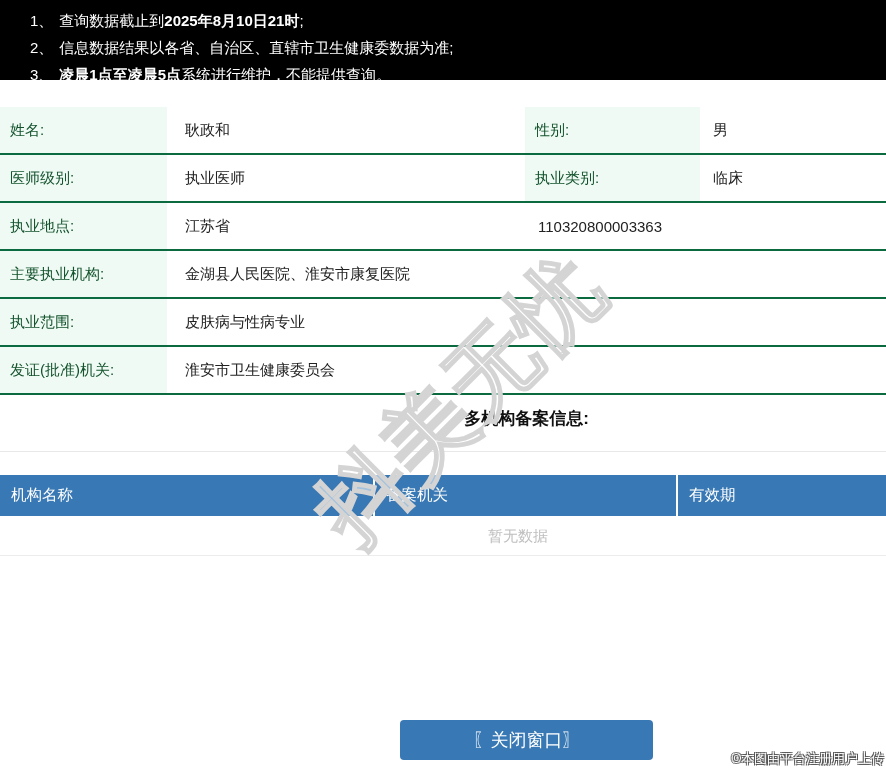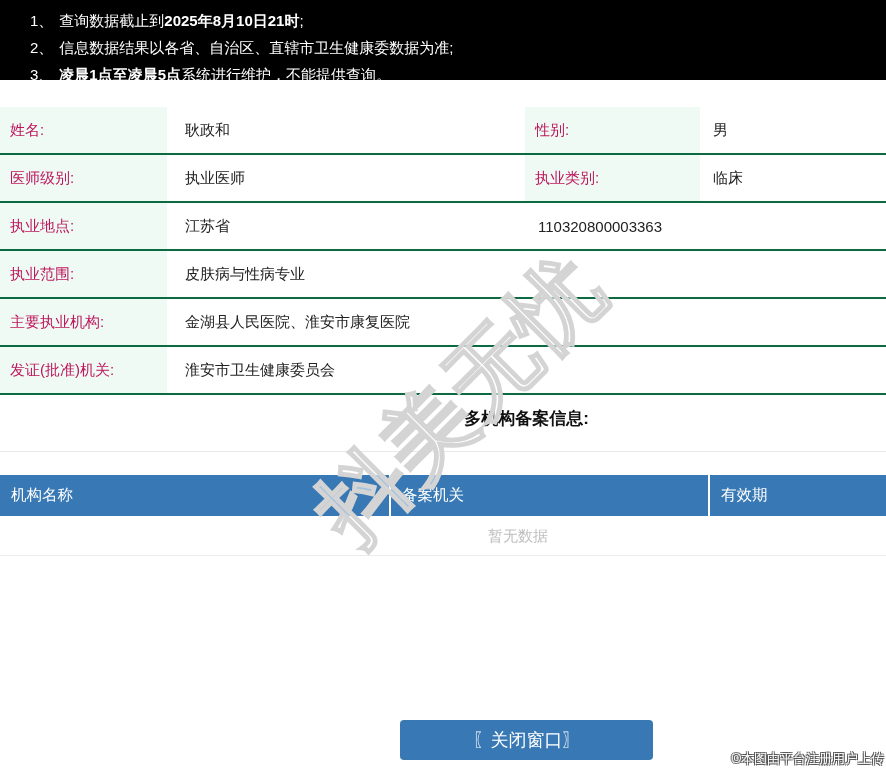--- a/index.html
+++ b/index.html
@@ -10,31 +10,31 @@
   .notice { background:#000000; color:#fff; padding:7px 10px 20px 30px; height:80px; }
   .notice-line { line-height:27px; font-size:15px; white-space:nowrap; }
   .notice-line .num { margin-right:6px; }
   .notice-line b { font-weight:bold; }
 
   
   .info-table { margin-top:27px; }
   .info-row { display:grid; height:48px; border-bottom:2px solid #0b6a40; align-items:center; font-size:15px; color:#222; }
   .info-row.two { grid-template-columns:167px 358px 175px auto; }
   .info-row.one { grid-template-columns:167px auto; }
-  .cell-label { background:#effaf4; height:100%; display:flex; align-items:center; padding-left:10px; color:#be185d; }
+  .cell-label { background:#effaf4; height:100%; display:flex; align-items:center; padding-left:10px; color:#14532d; }
   .cell-value { padding-left:18px; }
   .cell-value2 { padding-left:13px; }
 
   
   .section-title { margin-top:12px; padding-left:154px; text-align:center;
     font-size:17px; font-weight:bold; color:#111; line-height:24px;margin-left:13px; }
   .thin-rule { margin-top:20px; border-top:1px solid #e8e8e8; height:0; }
 
   .filing-header { margin-top:23px; display:grid; grid-template-columns:373px 303px auto;
-    background:#3878b4; height:41px; align-items:center; color:#fff; font-size:15.5px;gap:16px; }
+    background:#3878b4; height:41px; align-items:center; color:#fff; font-size:15.5px; }
   .filing-header .fh-cell { padding-left:11px; height:100%; display:flex; align-items:center; }
   .filing-header .fh-cell + .fh-cell { border-left:2px solid #fff; }
   .filing-empty { height:40px; line-height:40px; text-align:center; padding-left:150px;
     color:#bfbfbf; font-size:15px; border-bottom:1px solid #ececec; }
 
   
   .close-btn { display:block; margin:164px 0 0 400px; width:253px; height:40px;
     background:#3878b4; color:#fff; border:none; border-radius:4px;
     font-size:18px; font-family:inherit; cursor:pointer; line-height:38px; text-align:center; }
 
@@ -79,27 +79,27 @@
     <div class="cell-value cell-value2">临床</div>
   </div>
 
   <div class="info-row two">
     <div class="cell-label">执业地点:</div>
     <div class="cell-value">江苏省</div>
     <div class="cell-value cell-value2">110320800003363</div>
   </div>
 
   <div class="info-row one">
-    <div class="cell-label">执业范围:</div>
-    <div class="cell-value">皮肤病与性病专业</div>
+    <div class="cell-label">主要执业机构:</div>
+    <div class="cell-value">金湖县人民医院、淮安市康复医院</div>
   </div>
 
   <div class="info-row one">
-    <div class="cell-label">主要执业机构:</div>
-    <div class="cell-value">金湖县人民医院、淮安市康复医院</div>
+    <div class="cell-label">执业范围:</div>
+    <div class="cell-value">皮肤病与性病专业</div>
   </div>
 
   <div class="info-row one">
     <div class="cell-label">发证(批准)机关:</div>
     <div class="cell-value">淮安市卫生健康委员会</div>
   </div>
 
 </div>
 
 <div class="section-title">多机构备案信息:</div>

